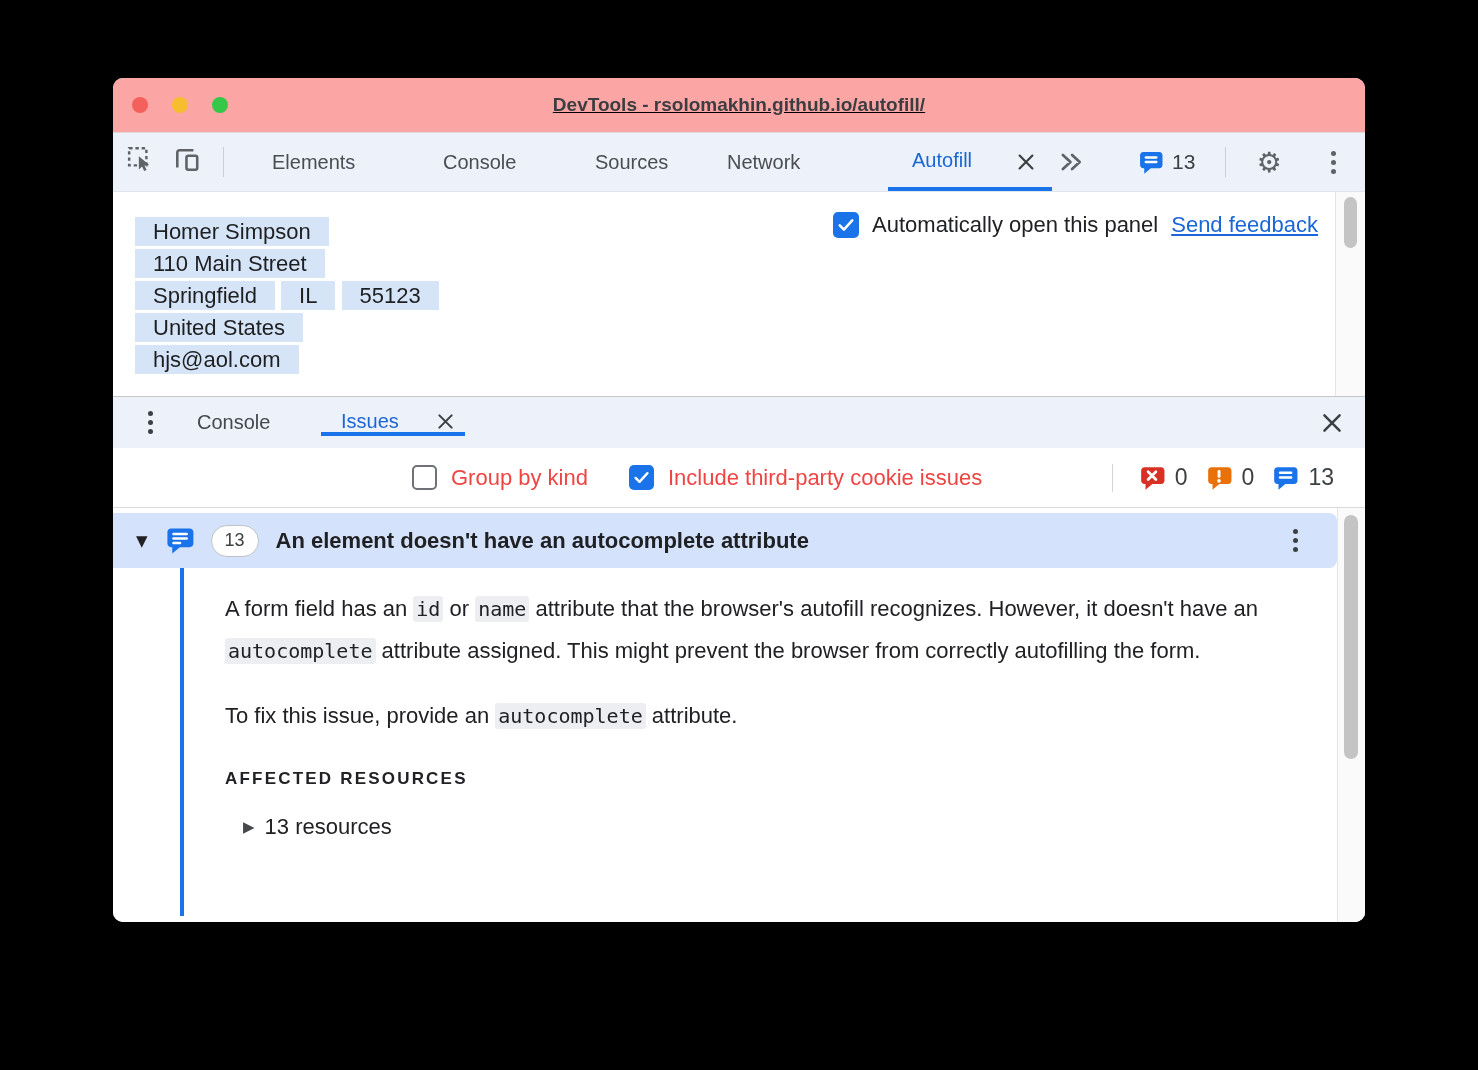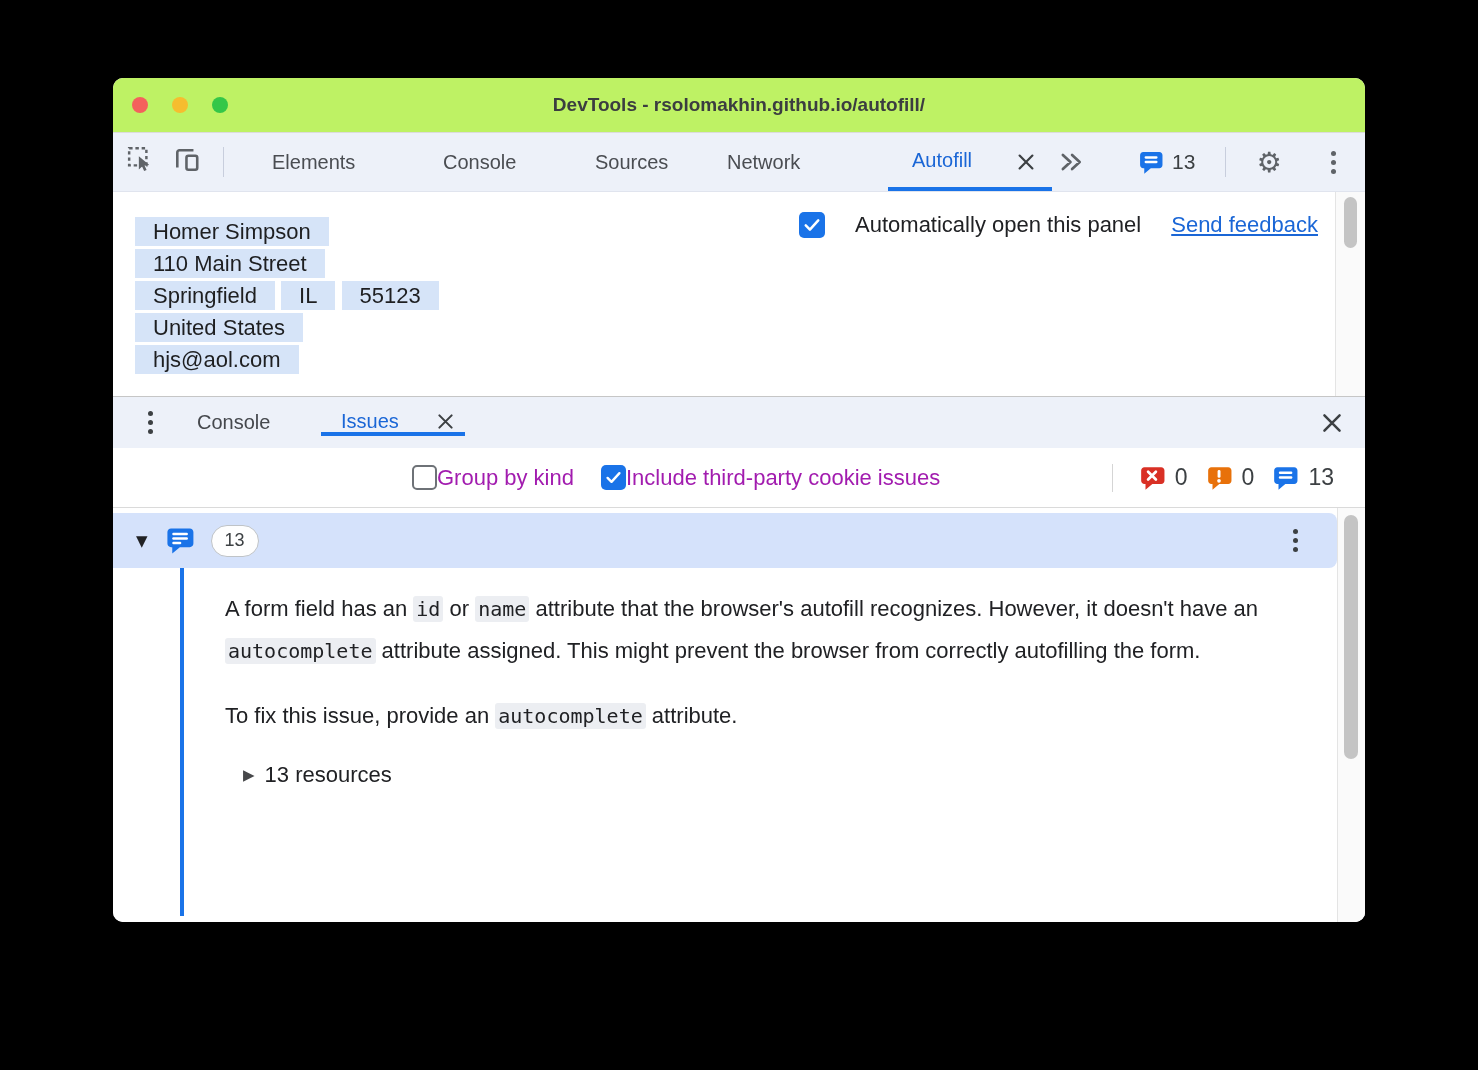--- a/index.html
+++ b/index.html
@@ -1,21 +1,21 @@
 <!DOCTYPE html>
 <html><head>
 <meta charset="utf-8">
 <style>
   html,body{margin:0;padding:0;width:1478px;height:1070px;background:#000;overflow:hidden;
     font-family:"Liberation Sans","DejaVu Sans",sans-serif;}
   .window{position:absolute;left:113px;top:78px;width:1252px;height:844px;border-radius:10px;
     overflow:hidden;background:#fff;box-shadow:0 20px 60px rgba(0,0,0,.6);}
   
-  .titlebar{height:54px;background:#bef264;border-bottom:1px solid #dcdcdb;position:relative;
-    display:flex;align-items:center;justify-content:center;}
+  .titlebar{height:54px;background:#fca5a5;border-bottom:1px solid #dcdcdb;position:relative;
+    display:flex;align-items:center;justify-content:center;text-decoration:underline;}
   .traffic{position:absolute;left:19px;top:19px;display:flex;gap:24px;}
   .light{width:16px;height:16px;border-radius:50%;}
   .light.red{background:#f4615c;}.light.yellow{background:#f6bd2f;}.light.green{background:#34c748;}
   .wtitle{font-size:19px;font-weight:bold;color:#3b3d40;}
   
   .main-toolbar{height:58px;background:#edf1f9;position:relative;border-bottom:1px solid #e0e4ee;}
   .main-toolbar .abs{position:absolute;}
   .iconbtn{display:flex;align-items:center;justify-content:center;}
   .tb-sep{left:110px;top:14px;width:1px;height:30px;background:#c8cedd;}
   .mtab{top:0;height:58px;display:flex;align-items:center;font-size:20px;color:#4a4d52;padding:0 12px;}
@@ -27,21 +27,21 @@
   .tb-issues{left:1025px;top:0;height:58px;display:flex;align-items:center;gap:9px;
     font-size:21px;color:#3c4043;}
   .gearbtn{left:1138px;top:0;height:58px;width:36px;font-size:28px;color:#5f6368;}
   .kebab{display:flex;flex-direction:column;justify-content:center;align-items:center;gap:4px;}
   .kebab i{width:5px;height:5px;border-radius:50%;background:#3c4043;display:block;}
   .kebab.gray i{background:#5f6368;}
   
   .autofill-panel{height:204px;background:#fff;position:relative;}
   .address{position:absolute;left:22px;top:24px;font-size:22px;line-height:32px;color:#1e1f21;}
   .seg-hl{background:#d6e4f8;padding:2px 18px;}
-  .auto-open-row{position:absolute;top:20px;right:47px;display:flex;align-items:center;gap:30px;
+  .auto-open-row{position:absolute;top:20px;right:47px;display:flex;align-items:center;gap:13px;
     font-size:22px;color:#202124;}
   .cb{box-sizing:border-box;display:flex;align-items:center;justify-content:center;}
   .cb.checked{width:26px;height:26px;border-radius:5px;background:#1a73e8;}
   .cb.unchecked{width:25px;height:25px;border-radius:5px;background:#fff;border:2.5px solid #6e7277;}
   .link{color:#1a66d6;text-decoration:underline;cursor:pointer;}
   .sb-track{position:absolute;background:#fafafa;border-left:1px solid #e4e4e4;}
   .sb-thumb{position:absolute;background:#c4c4c4;border-radius:7px;}
   .sb-top{right:0;top:0;width:29px;height:204px;}
   .sb-top .sb-thumb{left:8px;top:5px;width:13px;height:51px;}
   
@@ -49,22 +49,22 @@
   .drawer-kebab{position:absolute;left:28px;top:12px;width:18px;height:26px;}
   .dtab{position:absolute;top:0;height:51px;display:flex;align-items:center;font-size:20px;}
   .dtab-console{left:70px;padding:0 14px;color:#45484d;}
   .dtab-issues-wrap{position:absolute;left:208px;top:0;width:144px;height:39px;}
   .dtab-issues-wrap .lbl{position:absolute;left:20px;top:0;height:48px;display:flex;align-items:center;
     font-size:20px;color:#1a66d6;}
   .dtab-issues-wrap .closex{position:absolute;right:8px;top:13px;width:23px;height:23px;}
   .issues-underline{position:absolute;left:0;bottom:0;width:144px;height:4px;background:#1a73e8;}
   .drawer-close{position:absolute;right:20px;top:12px;width:27px;height:27px;}
   .issues-toolbar{height:59px;background:#fff;border-bottom:1px solid #dadada;position:relative;}
-  .filters{position:absolute;left:299px;top:0;height:59px;display:flex;align-items:center;
-    font-size:22px;color:#a21caf;}
+  .filters{position:absolute;left:299px;top:0;height:59px;display:flex;align-items:center;gap:14px;
+    font-size:22px;color:#ef4444;}
   .filters .cb2{margin-left:27px;}
   .counts{position:absolute;right:31px;top:0;height:59px;display:flex;align-items:center;gap:10px;
     font-size:23px;color:#3c4043;}
   .counts .vsep{width:1px;height:28px;background:#d5d5d5;margin-right:16px;}
   .drawer-content{position:relative;height:416px;background:#fff;}
   .issue-row{position:absolute;left:0;top:5px;width:1224px;height:55px;background:#d5e2fb;
     border-radius:0 8px 8px 0;display:flex;align-items:center;}
   .tri{font-family:"DejaVu Sans",sans-serif;color:#202124;}
   .issue-row .tri{margin-left:23px;font-size:15px;}
   .issue-chat{margin-left:17px;}
@@ -252,28 +252,30 @@
 
     <div class="issue-row">
       <span class="tri">▼</span>
       <svg class="issue-chat" width="29" height="29" viewBox="0 0 24 24">
         <path d="M20.5 2H5C3.3 2 2 3.3 2 5v9.5c0 1.7 1.3 3 3 3h1v5.3l6.3-5.3h8.2c1.7 0 3-1.3 3-3V5c0-1.7-1.3-3-3-3z" fill="#1a73e8"></path>
         <rect x="6" y="5.6" width="13" height="2.1" rx="1" fill="#fff"></rect>
         <rect x="6" y="9.3" width="13" height="2.1" rx="1" fill="#fff"></rect>
         <rect x="6" y="13" width="7.5" height="2.1" rx="1" fill="#fff"></rect>
       </svg>
       <span class="badge">13</span>
+      <span class="issue-title">An element doesn't have an autocomplete attribute</span>
       <span class="issue-kebab kebab">
         <span style="display:contents;"><i></i><i></i><i></i></span>
       </span>
     </div>
 
     <div class="issue-body">
       <p class="para para1"><span>A form field has an </span><span class="seg-code">id</span><span> or </span><span class="seg-code">name</span><span> attribute that the browser's autofill recognizes. However, it doesn't have an </span><span class="seg-code">autocomplete</span><span> attribute assigned. This might prevent the browser from correctly autofilling the form.</span></p>
       <p class="para para2"><span>To fix this issue, provide an </span><span class="seg-code">autocomplete</span><span> attribute.</span></p>
+      <div class="affected">AFFECTED RESOURCES</div>
       <div class="resources">
         <span class="tri">▶</span>
         <span>13 resources</span>
       </div>
     </div>
 
     <div class="sb-track sb-drawer">
       <div class="sb-thumb"></div>
     </div>
   </div>

